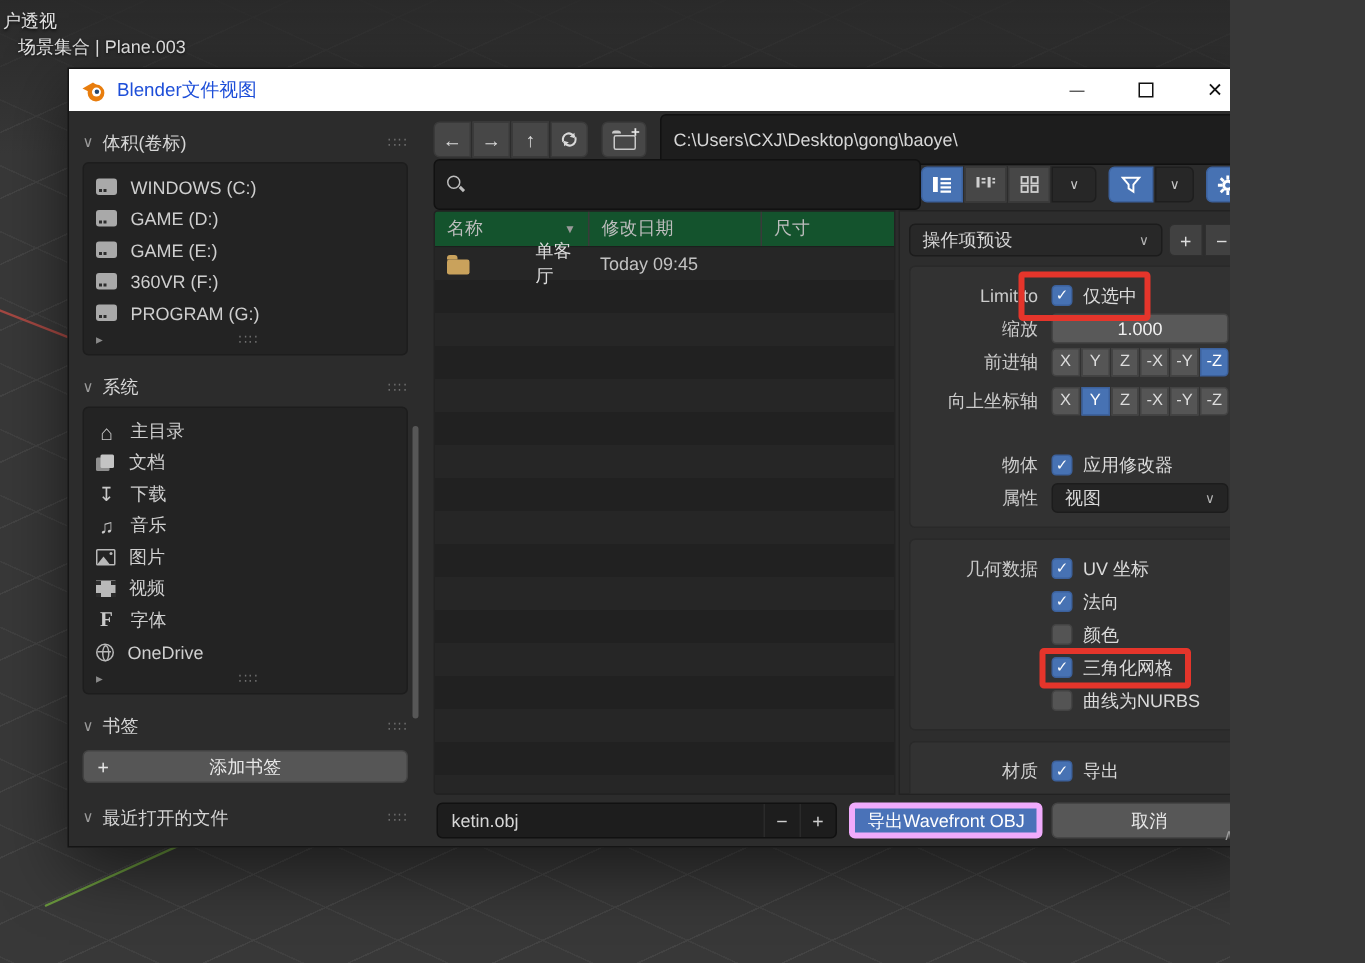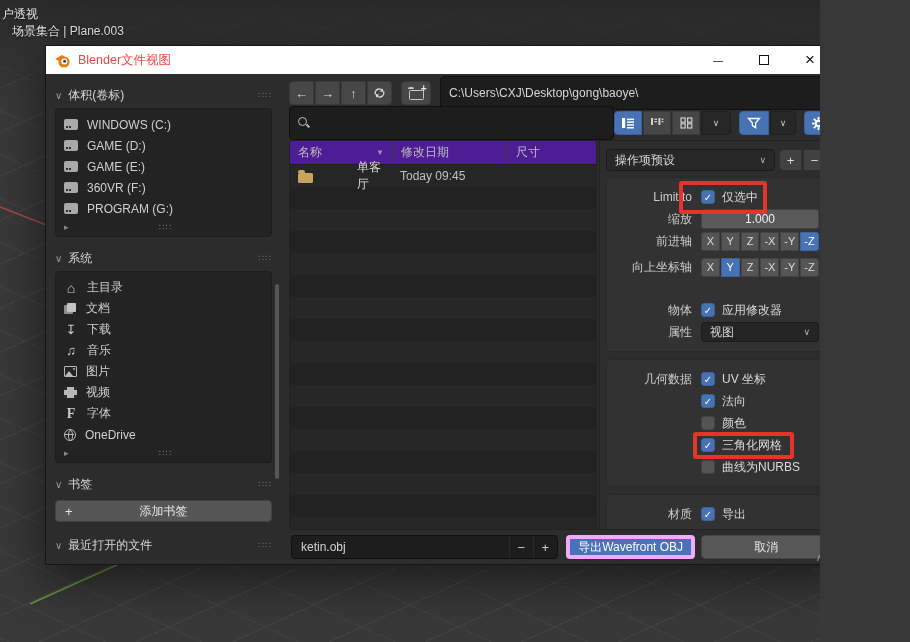--- a/index.html
+++ b/index.html
@@ -19,21 +19,21 @@
   .axis-svg { position:absolute; left:0; top:0; z-index:1; }
   .vp-text { position:absolute; left:2px; top:6px; z-index:2; color:#e3e3e3;
     text-shadow:0 1px 2px rgba(0,0,0,.65); line-height:17px; font-size:12px; }
   .vp-text .l2 { padding-left:10px; }
 
   
   .dialog { position:absolute; left:45px; top:45px; width:797px; height:520px; z-index:5;
     background:#2c2c2c; border:1px solid #151515; box-shadow:0 14px 42px rgba(0,0,0,.55);
     display:flex; flex-direction:column; }
   .titlebar { height:28px; background:#ffffff; display:flex; align-items:center; padding:0 8px; flex:none; }
-  .titlebar .wtitle { color:#ef4444; font-size:12.5px; margin-left:7px; }
+  .titlebar .wtitle { color:#1d4ed8; font-size:12.5px; margin-left:7px; }
   .wctrls { margin-left:auto; display:flex; align-items:center; }
   .wbtn { width:46px; height:26px; display:flex; align-items:center; justify-content:center; color:#111; cursor:default; }
   .wbtn.min::before { content:"—"; font-size:10px; }
   .wbtn.max i { display:block; width:10px; height:10px; border:1.3px solid #111; }
   .wbtn.close::before { content:"×"; font-size:17px; line-height:10px; }
 
   .dbody { flex:1; display:flex; min-height:0; }
 
   
   .sidebar { width:235px; flex:none; background:#2c2c2c; padding:7px 9px 0 9px; position:relative; }
@@ -107,21 +107,21 @@
   .btn.on { background:#4772b3; border-color:#3c619c; color:#fff; }
   .btn.darker { background:#272727; border-color:#1e1e1e; }
   .chevbtn::before { content:"∨"; font-size:9px; color:#c9c9c9; }
   .gearbtn { width:30px; margin-left:8px; border-radius:4px; }
 
   .content { flex:1; display:flex; margin-top:4px; min-height:0; }
 
   
   .filelist { flex:1; display:flex; flex-direction:column; min-width:0; border:1px solid #222;
     border-radius:3px 0 0 3px; overflow:hidden; background:#212121; }
-  .fl-head { height:24px; background:#4c1d95; border-bottom:1px solid #1d1d1d; display:flex; align-items:center;
+  .fl-head { height:24px; background:#14532d; border-bottom:1px solid #1d1d1d; display:flex; align-items:center;
     color:#bdbdbd; flex:none; }
   .fl-col { padding:0 8px; display:flex; align-items:center; height:100%; }
   .col-name { width:102px; justify-content:space-between; }
   .col-date { width:115px; border-left:1px solid #3a3a3a; }
   .col-size { flex:1; border-left:1px solid #3a3a3a; }
   .sort-tri { color:#9a9a9a; font-size:8px; }
   .fl-body { flex:1; background:repeating-linear-gradient(180deg,#262626 0 22px,#212121 22px 44px); }
   .fl-row { display:flex; align-items:center; height:22px; color:#dddddd; }
   .fl-cell { padding:0 8px; display:flex; align-items:center; gap:6px; }
   .fc-name { width:102px;gap:44px; }

